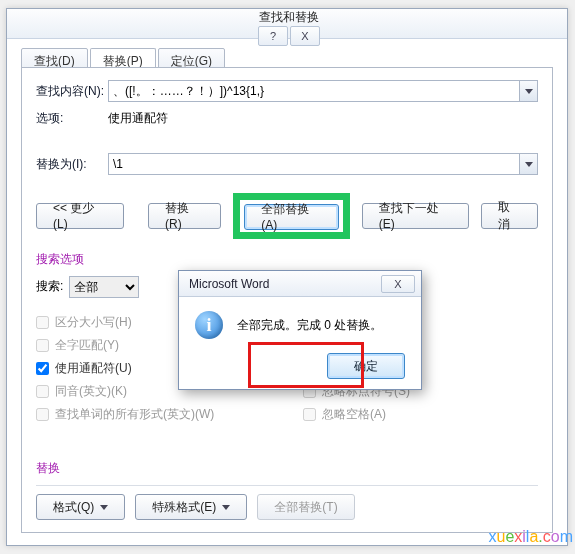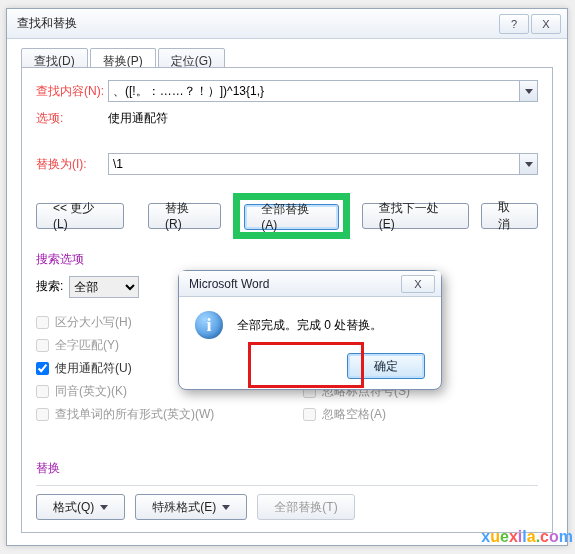--- a/index.html
+++ b/index.html
@@ -1,30 +1,30 @@
 <!DOCTYPE html>
 <html><head>
 <meta charset="utf-8">
 <style>
 * { box-sizing: border-box; margin: 0; padding: 0; }
 body { font-family: "Microsoft YaHei", SimSun, Tahoma, sans-serif; font-size: 12px; background: #f0f0f0; width: 575px; height: 554px; position: relative; overflow: hidden; }
 
 .window { position: absolute; left: 6px; top: 8px; width: 562px; height: 538px; background: #fff; border: 1px solid #9aa8bc; box-shadow: 0 0 6px rgba(0,0,0,.15); }
-.titlebar { height: 30px; background: linear-gradient(#fdfdfe,#eaf0f7); border-bottom: 1px solid #c9d4e3; display: flex; align-items: center; padding: 0 6px 0 10px; }
+.titlebar { height: 30px; background: linear-gradient(#fdfdfe,#eaf0f7); border-bottom: 1px solid #c9d4e3; display: flex; align-items: center; padding: 0 6px 0 10px; flex-direction: column; }
 .titlebar .title { flex: 1; font-size: 12px; color: #222; }
 .titlebar .wbtns { display: flex; gap: 2px; }
 .wbtn { width: 30px; height: 20px; border: 1px solid #b7c4d6; background: linear-gradient(#fdfefe,#e8eef6); border-radius: 2px; display: flex; align-items: center; justify-content: center; font-size: 11px; color: #445; cursor: default; }
 
 .tabs { display: flex; align-items: flex-end; margin: 8px 0 0 14px; position: relative; }
 .tab { padding: 4px 12px; border: 1px solid #b0b9c8; background: linear-gradient(#fbfcfe,#e9eef5); border-radius: 2px 2px 0 0; margin-right: 2px; font-size: 12px; color: #333; position: relative; top: 1px; }
 .tab.active { background: #fff; border-bottom: 1px solid #fff; font-weight: normal; }
 .tabpane { position: absolute; left: 14px; right: 14px; top: 58px; bottom: 12px; border: 1px solid #b0b9c8; background: #fff; padding: 12px 14px; }
 
 .row { display: flex; align-items: center; margin-bottom: 8px; }
-.lbl { width: 72px; color: #ef4444; }
+.lbl { width: 72px; color: #0f172a; }
 .inputwrap { flex: 1; display: flex; }
 input.txt { flex: 1; height: 22px; border: 1px solid #abb6c7; padding: 0 4px; font-size: 12px; font-family: inherit; }
 .combo-arrow { width: 18px; height: 22px; border: 1px solid #abb6c7; border-left: none; background: linear-gradient(#f8fafd,#dfe7f1); display: flex; align-items: center; justify-content: center; }
 .tri { width: 0; height: 0; border-left: 4px solid transparent; border-right: 4px solid transparent; border-top: 5px solid #445; }
 
 .btnrow { display: flex; gap: 12px; margin: 18px 0 12px 0; align-items: center; }
 .btn { height: 26px; padding: 0 16px; border: 1px solid #8c9ab0; background: linear-gradient(#fefefe,#eaeef4); border-radius: 3px; font-size: 12px; color: #222; display: inline-flex; align-items: center; cursor: default; }
 .btn.disabled { color: #999; border-color: #c7cdd6; }
 .spacer { flex: 1; }
 .dropbtn { display: inline-flex; align-items: center; }
@@ -39,32 +39,32 @@
 .opts { display: flex; gap: 32px; }
 .opts .col { flex: 1; }
 .chkrow { display: flex; align-items: center; margin: 6px 0; font-size: 12px; color: #333; }
 .chkrow.disabled { color: #9a9a9a; }
 .chkrow input { margin-right: 6px; }
 
 .bottom { position: absolute; left: 14px; right: 14px; bottom: 12px; }
 .bottom .rule { border-top: 1px solid #d9dee6; margin-bottom: 8px; }
 
 
-.modal { position: absolute; left: 178px; top: 270px; width: 264px; background: #fff; border: 1px solid #7e93b3; box-shadow: 3px 4px 12px rgba(0,0,0,.35); border-radius: 8px; }
+.modal { position: absolute; left: 178px; top: 270px; width: 244px; background: #fff; border: 1px solid #7e93b3; box-shadow: 3px 4px 12px rgba(0,0,0,.35); border-radius: 0; }
 .modal .mhdr { height: 26px; background: linear-gradient(#fdfdfe,#e8eef6); border-bottom: 1px solid #c3cedd; display: flex; align-items: center; padding: 0 6px 0 10px; border-radius: 4px 4px 0 0; }
 .modal .mhdr .t { flex: 1; font-size: 12px; color: #223; }
 .modal .mbody { padding: 14px 16px 10px 16px; }
 .modal .msgrow { display: flex; align-items: center; gap: 14px; margin-bottom: 14px; }
 .info-icon { width: 28px; height: 28px; border-radius: 50%; background: radial-gradient(circle at 35% 30%, #9fd4ff, #2a7fd6); display: flex; align-items: center; justify-content: center; color: #fff; font-weight: bold; font-family: Georgia, serif; font-size: 18px; box-shadow: inset -2px -2px 4px rgba(0,0,0,.2); }
 .modal .mbtns { display: flex; justify-content: flex-end; }
 .okbtn { height: 26px; padding: 0 26px; border: 1px solid #3c87c9; background: linear-gradient(#f4faff,#cfe6f9); border-radius: 3px; font-size: 12px; color: #123; box-shadow: 0 0 0 2px #bfe0ff inset; }
 
 .redframe2 { position: absolute; border: 3px solid #e31818; pointer-events: none; }
 
-.watermark { position: absolute; right: 2px; bottom: 8px; font-size: 16px; font-weight: bold; }
+.watermark { position: absolute; right: 2px; bottom: 8px; font-size: 16px; font-weight: normal; }
 .watermark .b { color: #4aa3ff; } .watermark .y { color: #ffb400; } .watermark .g { color: #5bbf3c; } .watermark .r { color: #ff5a5a; } .watermark .p { color: #c06ad6; }
 </style>
 </head>
 <body>
 
 <div class="window">
   <div class="titlebar">
     <span class="title">查找和替换</span>
     <div class="wbtns">
       <div class="wbtn">?</div>

